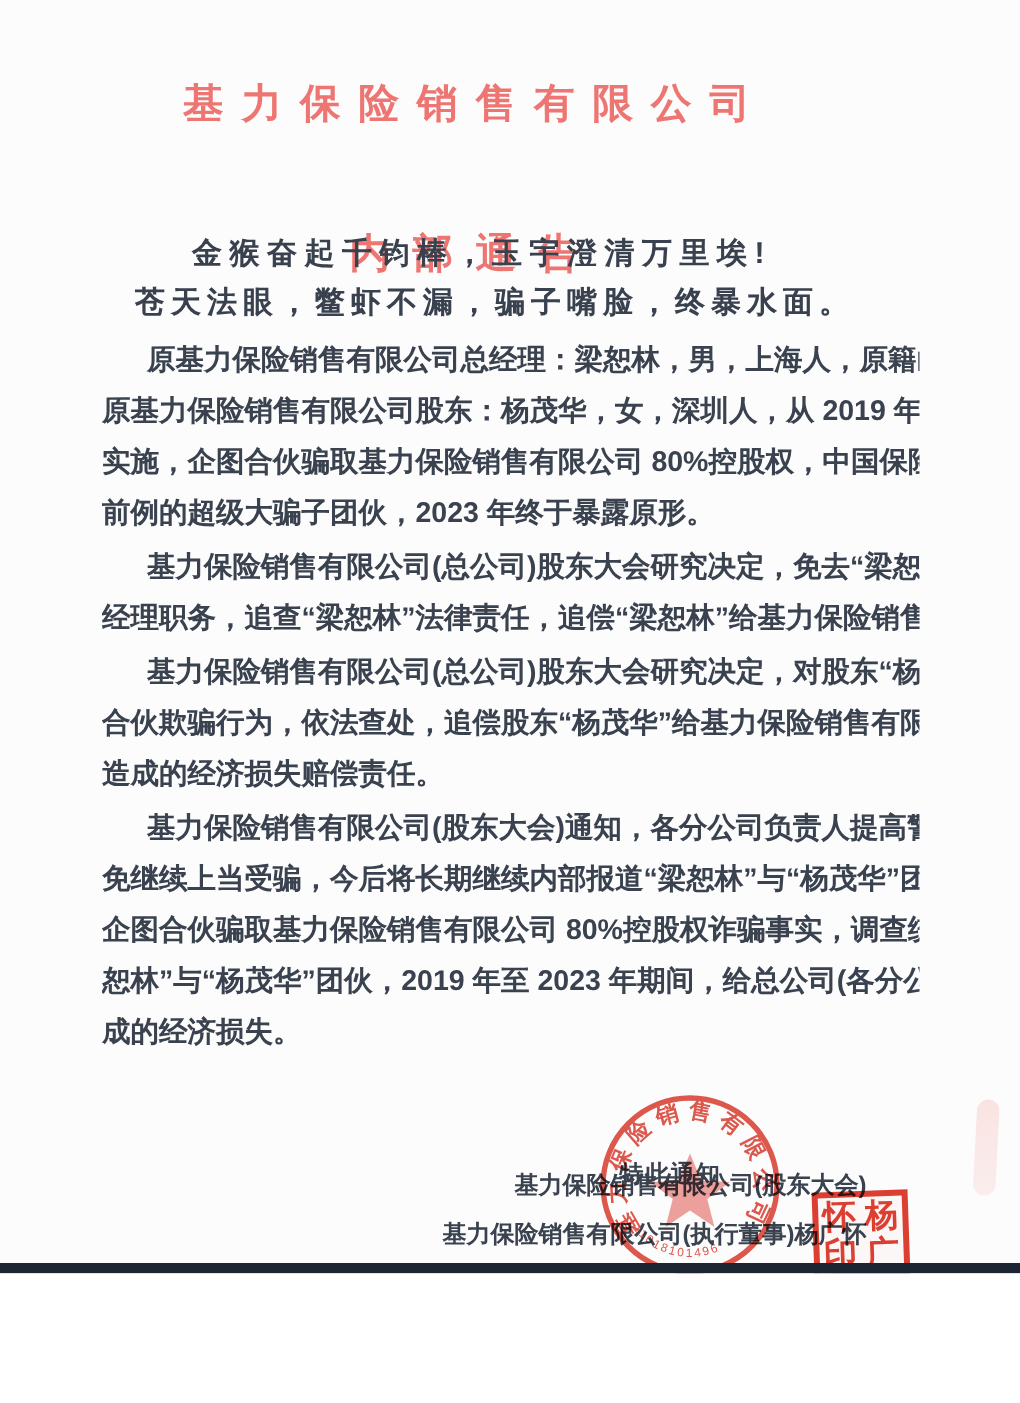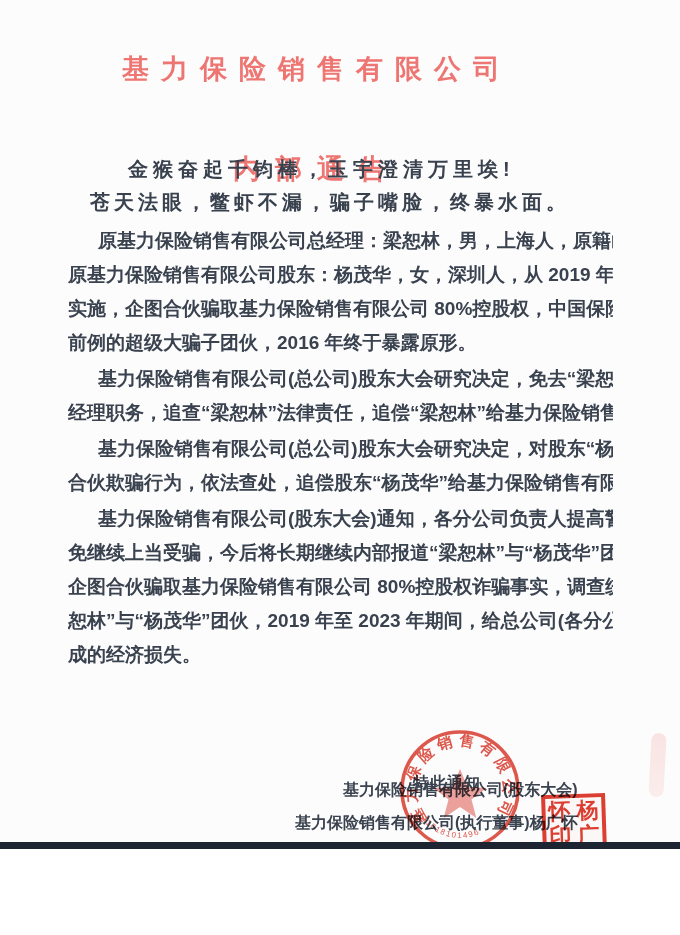--- a/index.html
+++ b/index.html
@@ -72,29 +72,30 @@
   </div>
 
   <div class="slogan s1">金猴奋起千钧棒，玉宇澄清万里埃!</div>
   <div class="slogan s2">苍天法眼，鳖虾不漏，骗子嘴脸，终暴水面。</div>
 
   <div class="body-text">
     <div class="para">
       <div class="line indent">原基力保险销售有限公司总经理：梁恕林，男，上海人，原籍山东临沂，</div>
       <div class="line">原基力保险销售有限公司股东：杨茂华，女，深圳人，从 2019 年开始预谋</div>
       <div class="line">实施，企图合伙骗取基力保险销售有限公司 80%控股权，中国保险界，史无</div>
-      <div class="line last">前例的超级大骗子团伙，2016 年终于暴露原形。</div>
+      <div class="line last">前例的超级大骗子团伙，2023 年终于暴露原形。</div>
     </div>
     <div class="para">
       <div class="line indent">基力保险销售有限公司(总公司)股东大会研究决定，免去“梁恕林”总</div>
       <div class="line">经理职务，追查“梁恕林”法律责任，追偿“梁恕林”给基力保险销售有限</div>
     </div>
     <div class="para">
       <div class="line indent">基力保险销售有限公司(总公司)股东大会研究决定，对股东“杨茂华”</div>
       <div class="line">合伙欺骗行为，依法查处，追偿股东“杨茂华”给基力保险销售有限公司，</div>
+      <div class="line last">造成的经济损失赔偿责任。</div>
     </div>
     <div class="para">
       <div class="line indent">基力保险销售有限公司(股东大会)通知，各分公司负责人提高警惕，避</div>
       <div class="line">免继续上当受骗，今后将长期继续内部报道“梁恕林”与“杨茂华”团伙，</div>
       <div class="line">企图合伙骗取基力保险销售有限公司 80%控股权诈骗事实，调查统计追偿“梁</div>
       <div class="line">恕林”与“杨茂华”团伙，2019 年至 2023 年期间，给总公司(各分公司)造</div>
       <div class="line last">成的经济损失。</div>
     </div>
   </div>
 

